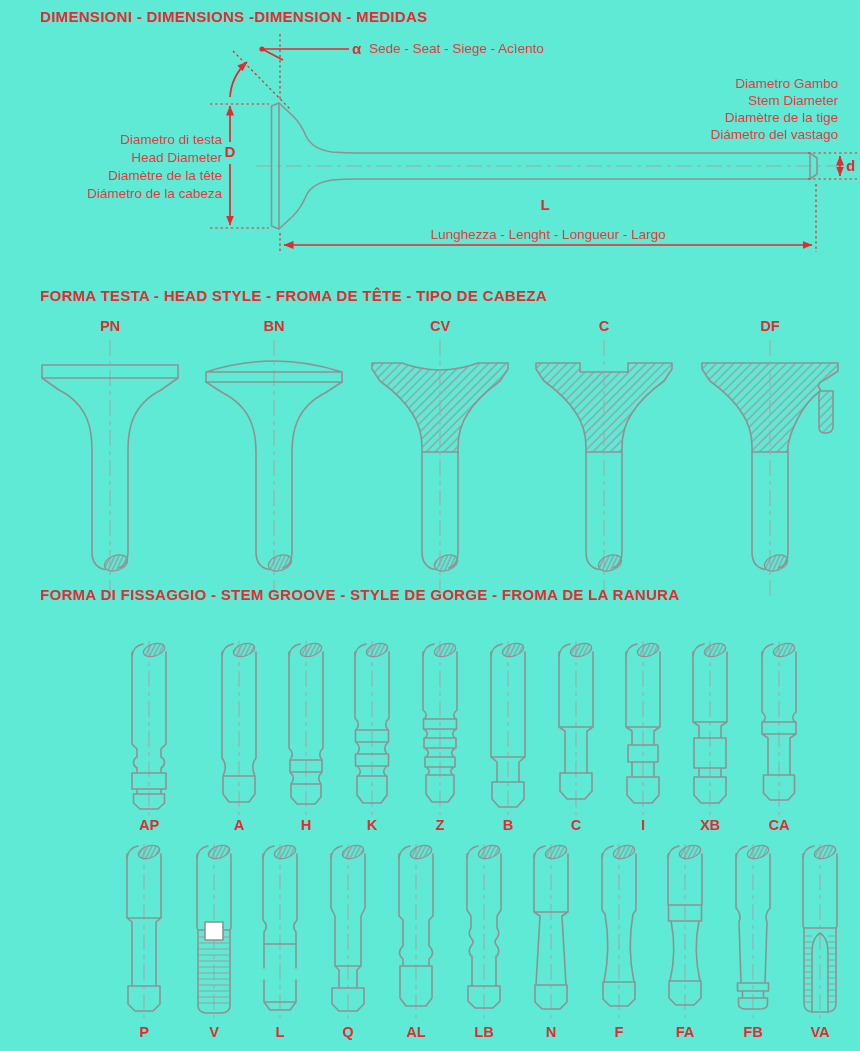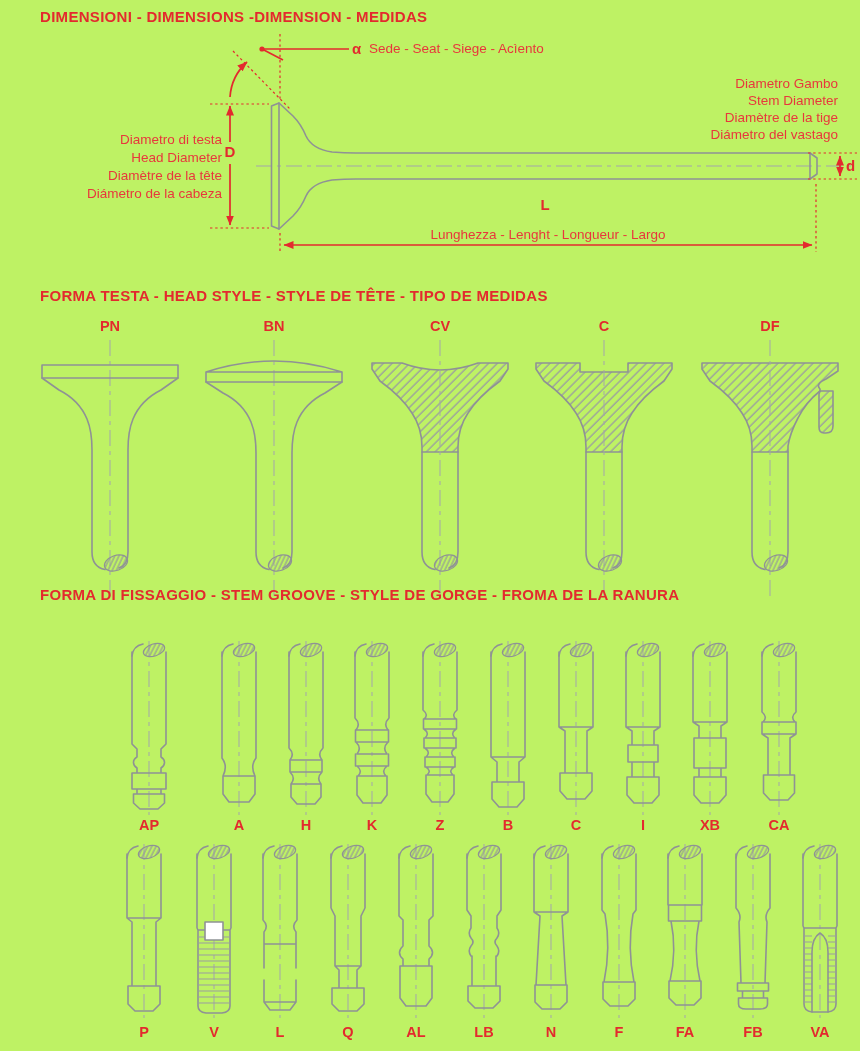--- a/index.html
+++ b/index.html
@@ -1,16 +1,16 @@
 <!DOCTYPE html>
 <html><head>
 <meta charset="utf-8">
 <style>
   html,body{margin:0;padding:0;background:#ffffff;}
-  .page{position:relative;width:860px;height:1051px;background:#bef264;overflow:hidden;
+  .page{position:relative;width:860px;height:1051px;background:#5eead4;overflow:hidden;
         font-family:"Liberation Sans",sans-serif;}
   .sec-title{position:absolute;left:40px;color:#e32a2e;font-weight:bold;
              font-size:15px;letter-spacing:.3px;white-space:nowrap;}
   svg{position:absolute;left:0;}
   svg text{font-family:"Liberation Sans",sans-serif;}
   .g{stroke:#8f9295;fill:none;stroke-width:1.6;stroke-linejoin:round;stroke-linecap:round;}
   .gthin{stroke:#9a9da0;fill:none;stroke-width:1;}
   .cl{stroke:#a3a6aa;fill:none;stroke-width:1;stroke-dasharray:16 5 4 5;}
   .r{stroke:#e32a2e;fill:none;stroke-width:1.7;}
   .rdot{stroke:#e32a2e;fill:none;stroke-width:1.2;stroke-dasharray:2.4 2.8;}
@@ -84,21 +84,21 @@
       <text class="rtxt" x="838" y="88" text-anchor="end">Diametro Gambo</text>
       <text class="rtxt" x="838" y="105" text-anchor="end">Stem Diameter</text>
       <text class="rtxt" x="838" y="122" text-anchor="end">Diamètre de la tige</text>
       <text class="rtxt" x="838" y="139" text-anchor="end">Diámetro del vastago</text>
     </g>
     <text class="rbold" x="846" y="171">d</text>
     <text class="rbold" x="545" y="210" text-anchor="middle">L</text>
     <text class="rtxt" x="548" y="239" text-anchor="middle">Lunghezza - Lenght - Longueur - Largo</text>
   </svg>
 
-  <div class="sec-title" style="top:287px">FORMA TESTA - HEAD STYLE - STYLE DE TÊTE - TIPO DE MEDIDAS</div>
+  <div class="sec-title" style="top:287px">FORMA TESTA - HEAD STYLE - FROMA DE TÊTE - TIPO DE CABEZA</div>
 
   <svg width="860" height="298" style="top:310px" viewBox="0 310 860 298">
 
     <text class="lbl" x="110" y="331">PN</text>
     <text class="lbl" x="274" y="331">BN</text>
     <text class="lbl" x="440" y="331">CV</text>
     <text class="lbl" x="604" y="331">C</text>
     <text class="lbl" x="770" y="331">DF</text>
 
     <g>

